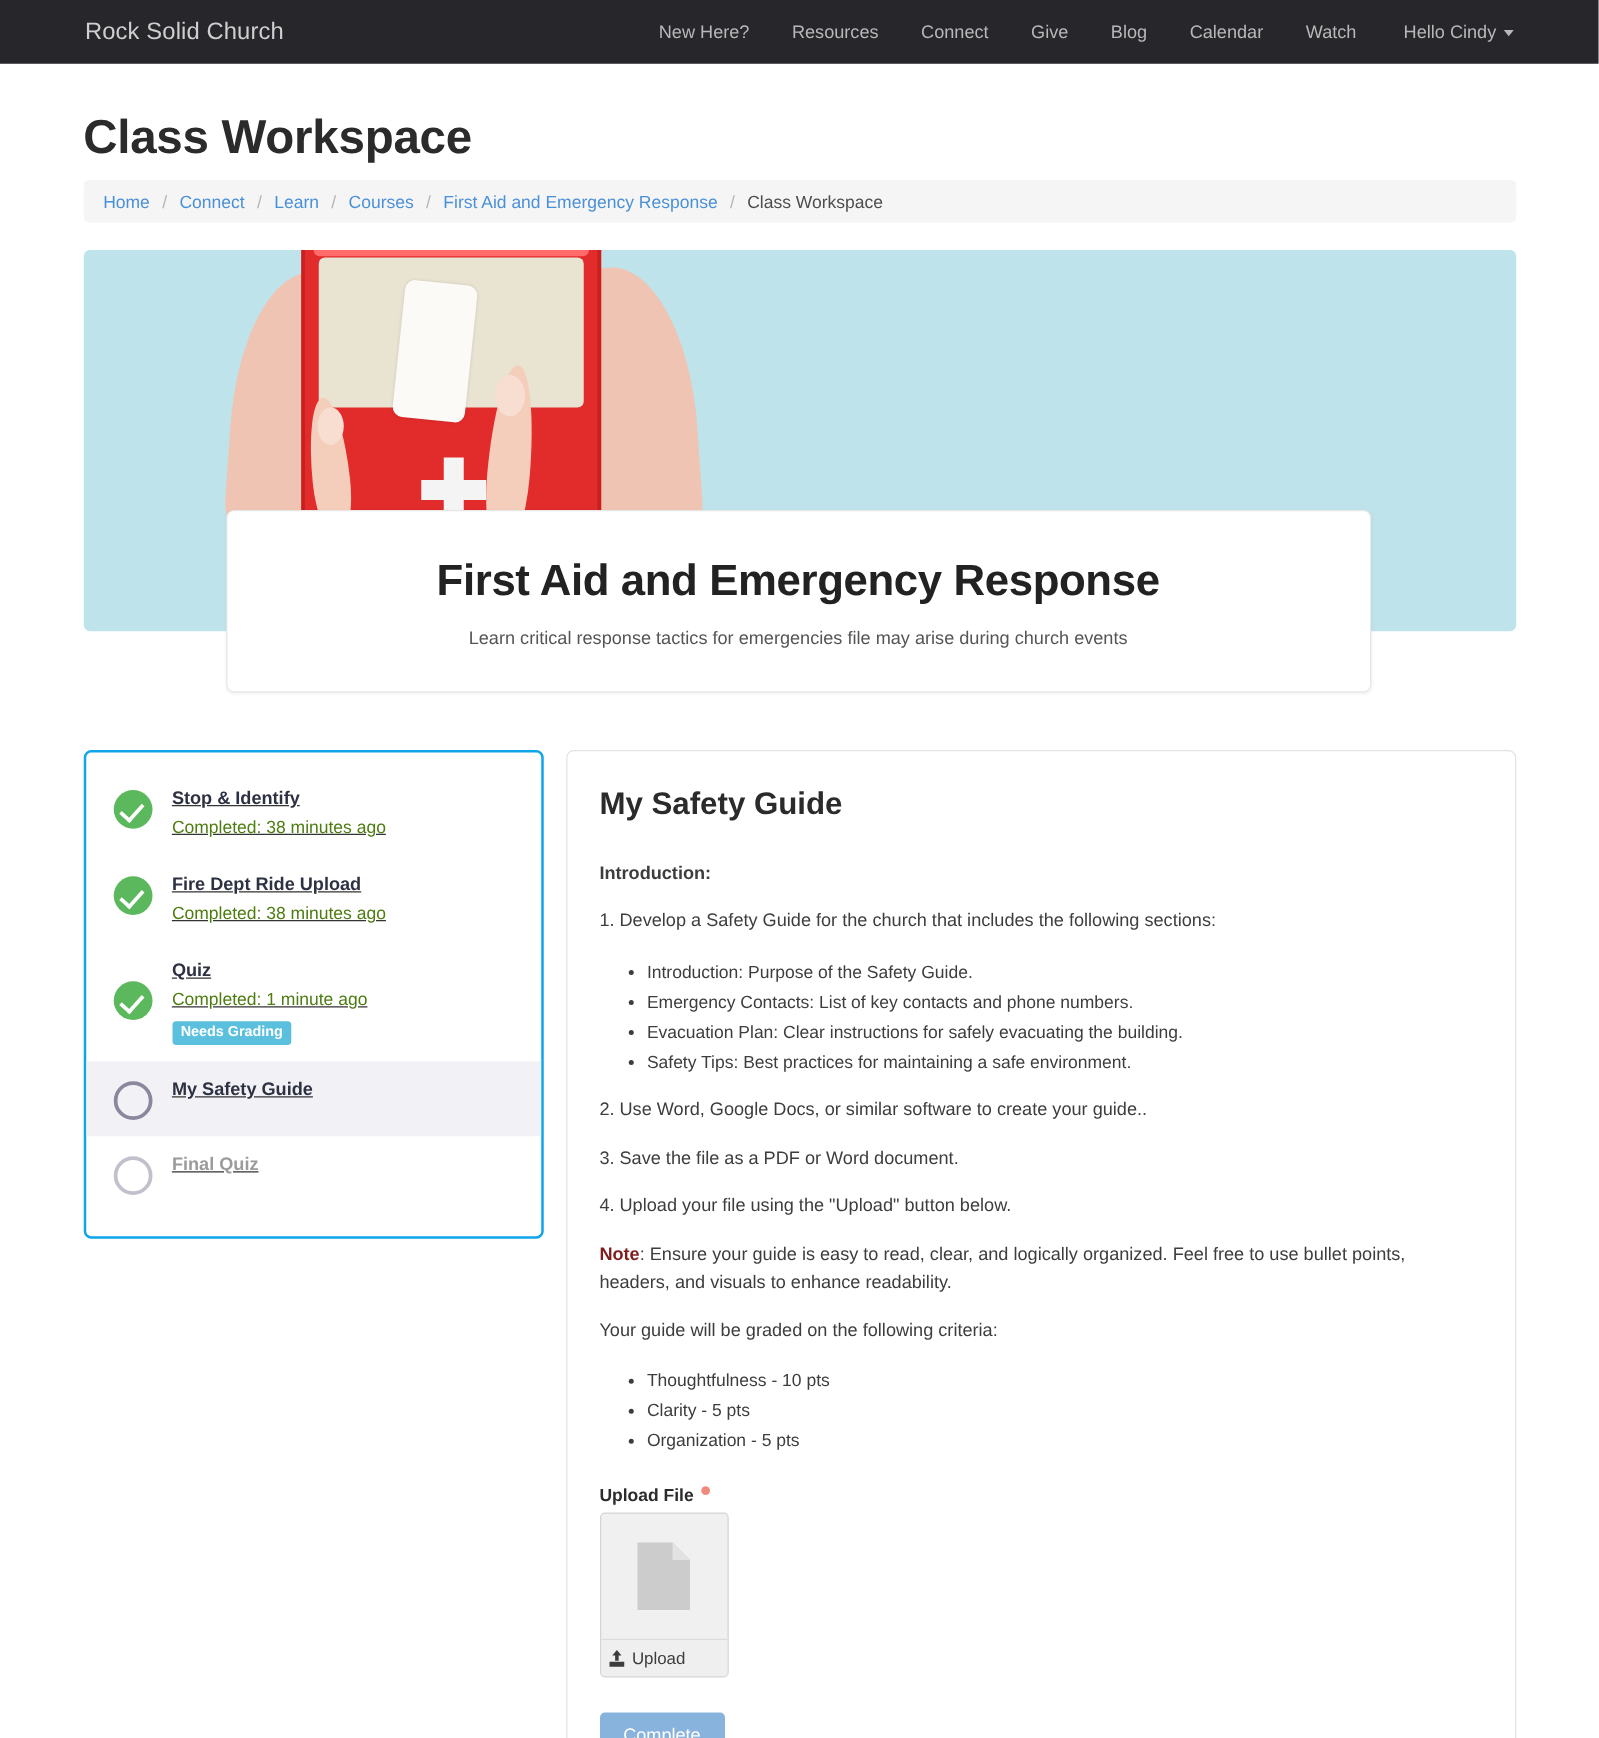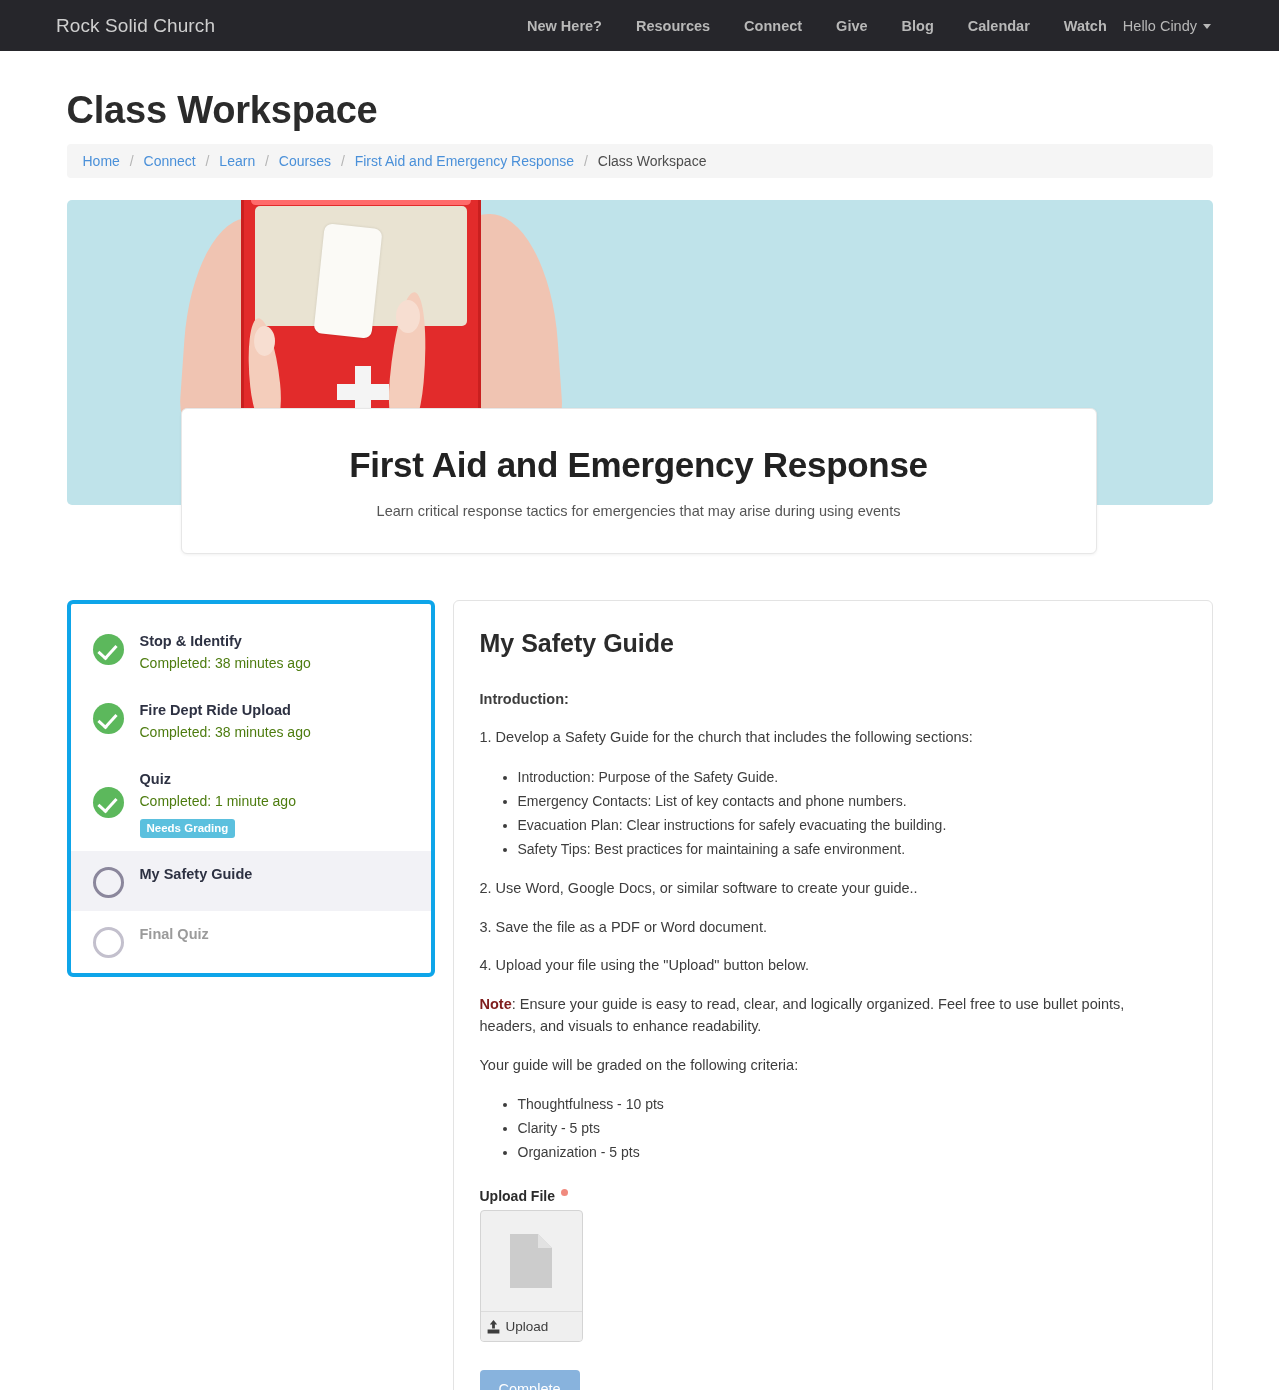--- a/index.html
+++ b/index.html
@@ -15,33 +15,32 @@
   
   .navbar {
     height: 51px;
     background: #26262b;
     display: flex;
     align-items: center;
     position: relative;
   }
   .brand {
     position: absolute;
-    left: 56px;
+    left: 68px;
     font-size: 19px;
     color: #cfcfcf;
     letter-spacing: .1px;
     white-space: nowrap;
   }
   .nav-links {
     position: absolute;
     left: 510px;
     display: flex;
     align-items: flex-end;
     gap: 0;
-    font-weight: bold;
   }
   .nav-links a {
     color: #b8b8b8;
     font-size: 14.5px;
     text-decoration: none;
     padding: 0 17px;
     white-space: nowrap;
   }
   .nav-user {
     position: absolute;
@@ -217,24 +216,25 @@
     display: flex;
     gap: 18px;
     align-items: flex-start;
     margin-bottom: 40px;
   }
 
   .activity-panel {
     width: 368px;
     flex: none;
     background: #ffffff;
-    border: 4px solid #0ea5e9;
+    border: 2px solid #0ea5e9;
     border-radius: 6px;
-    padding: 14px 0 2px 0;
+    padding: 14px 0 20px 0;
     overflow: hidden;
+    text-decoration: underline;
   }
   .activity-item {
     display: flex;
     align-items: flex-start;
     gap: 16px;
     padding: 13px 20px 13px 22px;
     min-height: 60px;
   }
   .activity-item.selected { background: #f2f2f6; }
   .act-icon { flex: none; width: 31px; height: 31px; position: relative; margin-top: 3px; }
@@ -428,21 +428,21 @@
           <div class="cross-h"></div>
         </div>
         <div class="finger f1"></div>
         <div class="nail n1"></div>
         <div class="finger f2"></div>
         <div class="nail n2"></div>
       </div>
     </div>
     <div class="hero-card">
       <h1>First Aid and Emergency Response</h1>
-      <p>Learn critical response tactics for emergencies that may arise during using events</p>
+      <p>Learn critical response tactics for emergencies file may arise during church events</p>
     </div>
   </div>
 
   <div class="main-grid">
 
     <div class="activity-panel">
 
       <div class="activity-item">
         <span class="act-icon done"></span>
         <div class="act-body">

